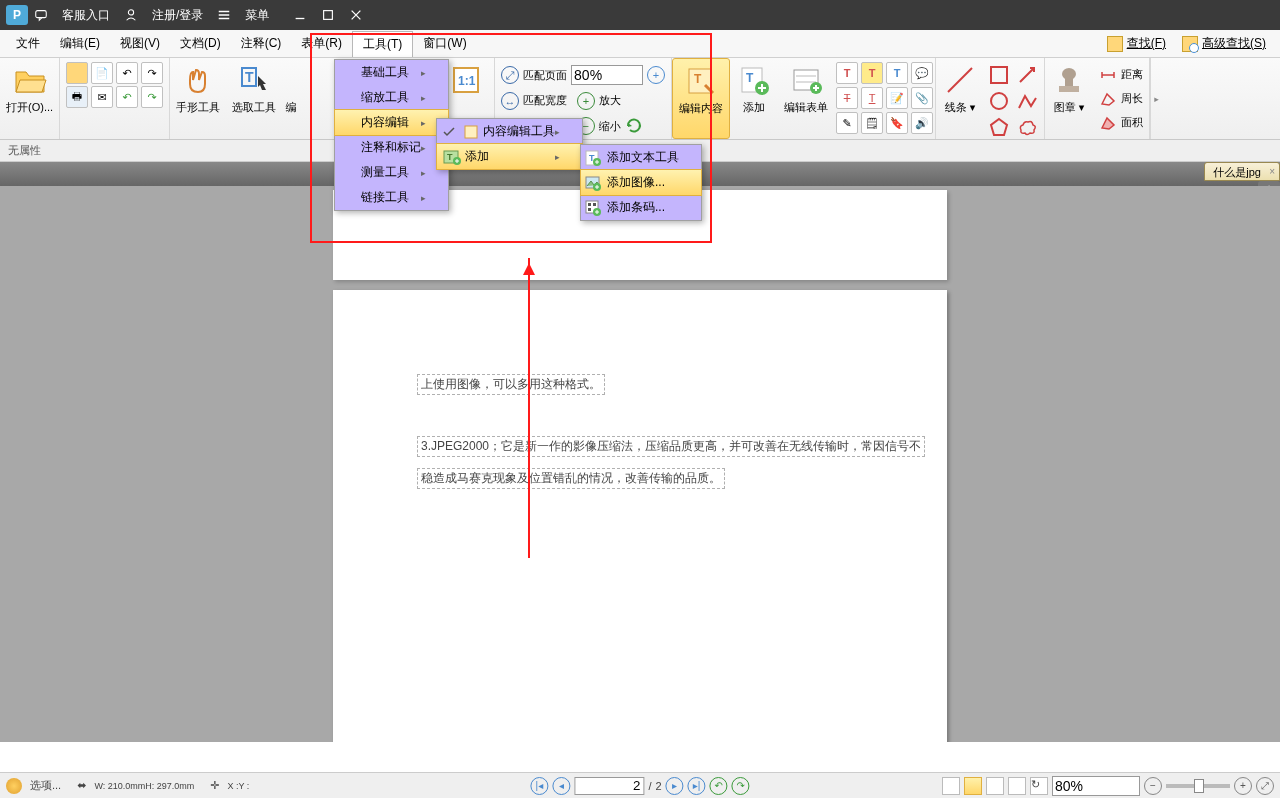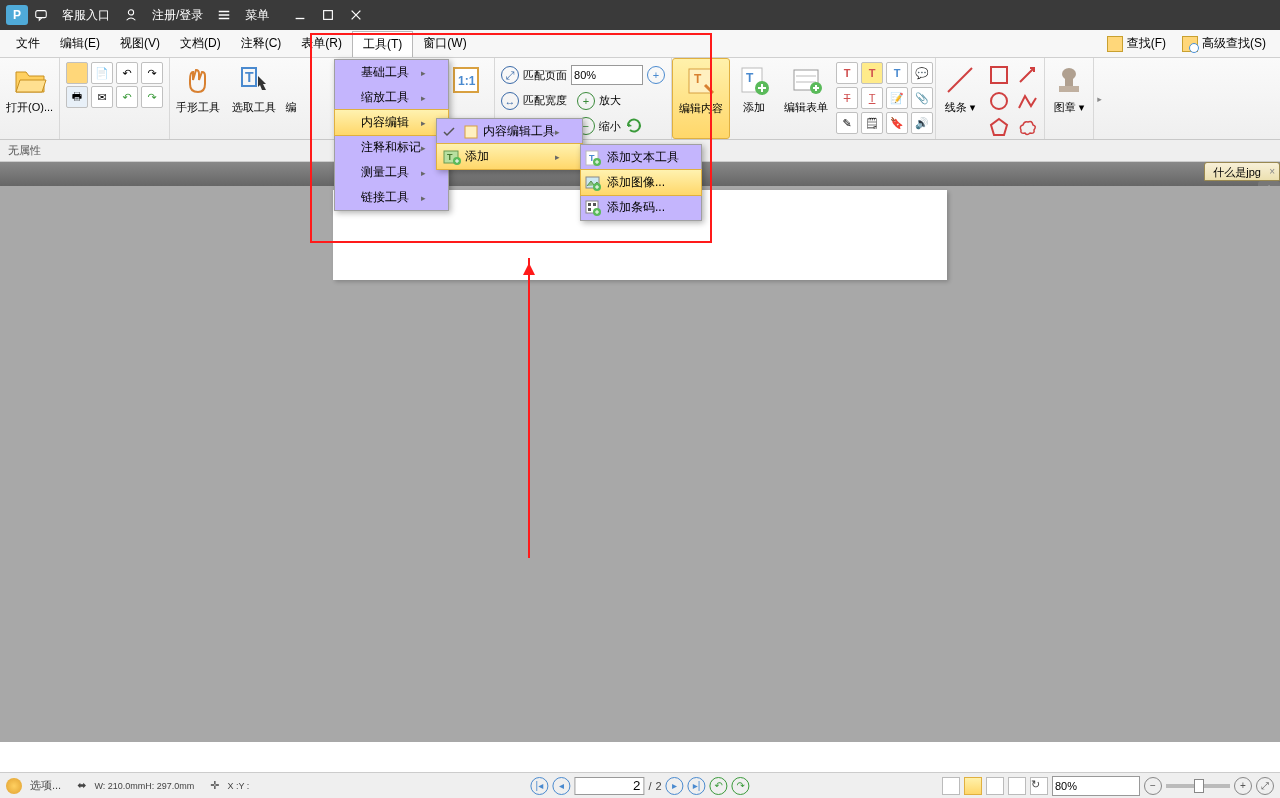--- a/index.html
+++ b/index.html
@@ -9,36 +9,36 @@
 .titlebar .logo { width: 22px; height: 20px; background: #4faad8; margin: 0 6px; border-radius: 3px; display: flex; align-items: center; justify-content: center; font-weight: bold; color: #fff; }
 .titlebar .title { flex: 1; }
 .titlebar .right { display: flex; align-items: center; gap: 14px; margin-right: 8px; }
 .titlebar .right span { display: flex; align-items: center; gap: 14px; cursor: pointer; }
 .winbtn { width: 14px; height: 14px; display: inline-block; }
 
 .menubar { height: 28px; background: #f7f7f7; border-bottom: 1px solid #d0d0d0; display: flex; align-items: center; font-size: 12px; padding: 0 6px; }
 .menubar .mitem { padding: 4px 10px; cursor: pointer; }
 .menubar .mitem.active { background: #fff; border: 1px solid #b8b8b8; border-bottom: none; }
 .menubar .spacer { flex: 1; }
-.menubar .searchbtn { display: flex; align-items: flex-end; gap: 4px; padding: 0 8px; cursor: pointer; }
+.menubar .searchbtn { display: flex; align-items: flex-end; gap: 4px; padding: 0 8px; cursor: pointer; text-decoration: underline; }
 .sicon { width: 16px; height: 16px; background: #ffd77a; border: 1px solid #c8a030; }
 .sicon2 { width: 16px; height: 16px; background: #ffd77a; border: 1px solid #c8a030; position: relative; }
 .sicon2::after { content: ""; position: absolute; width: 8px; height: 8px; border: 1px solid #4a90d6; border-radius: 50%; right: -2px; bottom: -2px; background: #fff; }
 
 .ribbon { height: 82px; background: linear-gradient(#fafafa, #efefef); border-bottom: 1px solid #c8c8c8; display: flex; align-items: stretch; font-size: 11px; }
 .rgroup { display: flex; flex-direction: column; align-items: center; justify-content: space-between; padding: 4px 6px 2px; border-right: 1px solid #d8d8d8; }
 .bigbtn { display: flex; flex-direction: column; align-items: center; padding: 4px 6px; cursor: pointer; }
 .bigbtn .bi { width: 36px; height: 36px; margin-bottom: 2px; }
 .bigbtn.h { background: linear-gradient(#fff1ab, #ffd76a); border: 1px solid #e0b040; border-radius: 3px; }
 .smallcol { display: flex; flex-direction: column; gap: 2px; }
 .smbtn { width: 22px; height: 22px; border: 1px solid #c0c0c0; border-radius: 2px; background: #fff; cursor: pointer; display: flex; align-items: center; justify-content: center; }
 .smbtn.fld { background: #ffd77a; }
 .smbtn.prn { background: #e8f0f8; }
 .zoomrow { display: flex; align-items: center; gap: 4px; height: 22px; }
-.zsel { width: 72px; height: 20px; border: 1px solid #999; font-size: 11px; padding: 0 2px; }
+.zsel { width: 72px; height: 20px; border: 1px solid #999; font-size: 14px; padding: 0 2px; }
 .arrowbtn { width: 18px; height: 18px; border: 1.5px solid #3a8a3a; border-radius: 50%; display: flex; align-items: center; justify-content: center; color: #3a8a3a; font-size: 11px; }
 .arrowbtn.bl { border-color: #3a6aa8; color: #3a6aa8; }
 
 .propbar { height: 22px; background: #efefef; border-bottom: 1px solid #ccc; font-size: 11px; display: flex; align-items: center; padding: 0 8px; color: #555; }
 
 .tabsbar { height: 24px; background: linear-gradient(#888, #666); display: flex; align-items: flex-end; flex-direction: column; }
 .doctab { height: 22px; background: linear-gradient(#f8f0d8, #ece0b0); border: 1px solid #998850; border-radius: 3px 3px 0 0; font-size: 11px; padding: 2px 18px 0 8px; position: relative; margin-left: 4px; }
 .doctab .x { position: absolute; right: 4px; top: 3px; font-size: 10px; color: #888; }
 .addtab { width: 22px; height: 20px; background: #777; color: #fff; display: flex; align-items: center; justify-content: center; margin-left: 2px; font-size: 14px; border-radius: 3px; cursor: pointer; }
 .tabsbar .tclose { margin-left: auto; width: 22px; height: 20px; background: #555; color: #ccc; display: flex; align-items: center; justify-content: center; font-size: 12px; cursor: pointer; }
@@ -284,33 +284,58 @@
     </div>
   </div>
   <div class="bigbtn">
     <svg class="bi" viewBox="0 0 36 36">
         <ellipse cx="18" cy="12" rx="7" ry="6" fill="#b0a090"></ellipse>
         <rect x="14" y="16" width="8" height="8" fill="#b0a090"></rect>
         <rect x="8" y="24" width="20" height="6" fill="#c0b0a0"></rect>
       </svg>
     <span>图章 ▾</span>
   </div>
+  <div class="rgroup" style="padding:6px 6px;align-items:flex-start;gap:3px">
+    <div class="zoomrow">
+        <svg width="18" height="18">
+          <path d="M3 9 H15 M3 6 V12 M15 6 V12" stroke="#d04040" stroke-width="1.5"></path>
+        </svg>
+        <span>距离</span>
+      </div>
+    <div class="zoomrow">
+        <svg width="18" height="18">
+          <path d="M3 14 L8 4 L15 11 L10 15 Z" fill="none" stroke="#d04040" stroke-width="1.5"></path>
+        </svg>
+        <span>周长</span>
+      </div>
+    <div class="zoomrow">
+        <svg width="18" height="18">
+          <path d="M3 14 L8 4 L15 11 L10 15 Z" fill="#f0b0b0" stroke="#d04040" stroke-width="1.5"></path>
+        </svg>
+        <span>面积</span>
+      </div>
+  </div>
   <div style="width:12px;border-left:1px solid #d8d8d8;display:flex;align-items:center;justify-content:center;color:#888;font-size:9px">▸</div>
 </div>
 
 <div class="propbar">无属性</div>
 
 <div class="tabsbar">
   <div class="doctab"><span>什么是jpg</span><span class="x">×</span></div>
   <div class="addtab">+</div>
   <div class="tclose">×</div>
 </div>
 
 <div class="workspace">
   <div class="prevpage"></div>
+  <div class="page">
+    <div class="txtbox" style="left:84px;top:84px">上使用图像，可以多用这种格式。</div>
+    <div class="txtbox" style="left:84px;top:146px">3.JPEG2000；它是新一作的影像压缩法，压缩品质更高，并可改善在无线传输时，常因信号不</div>
+    <div class="txtbox" style="left:84px;top:178px">稳造成马赛克现象及位置错乱的情况，改善传输的品质。</div>
+  </div>
 
 </div>
 
 <div class="ddmenu" style="left:334px;top:59px">
   <div class="dditem">
       <span>基础工具</span>
       <span class="ar">▸</span>
     </div>
   <div class="dditem">
       <span>缩放工具</span>

